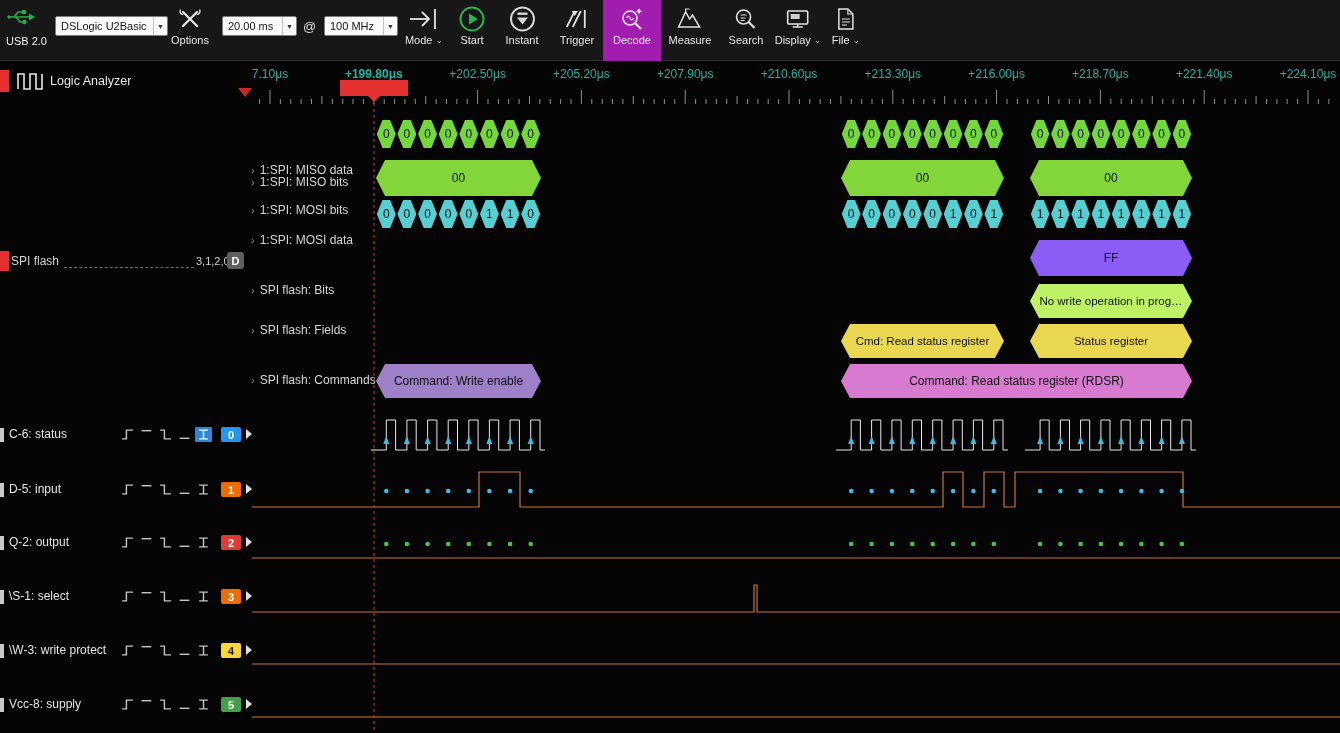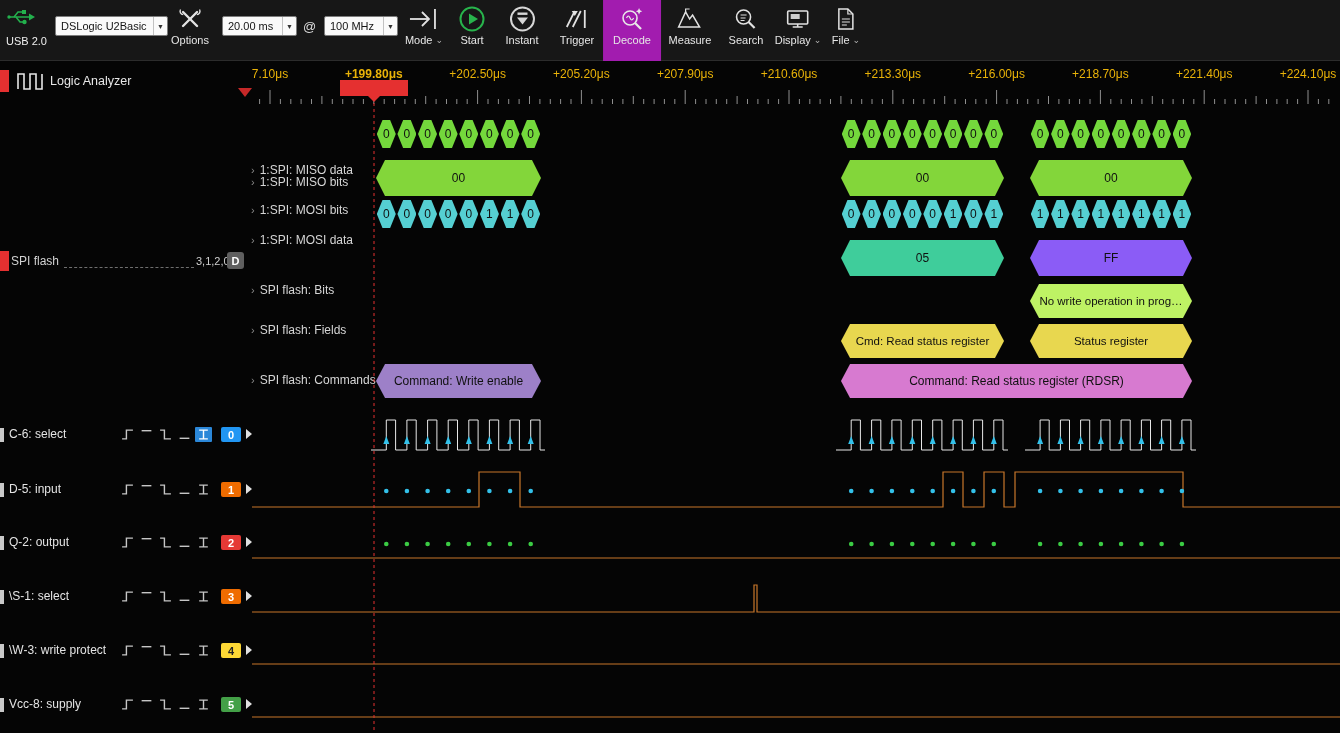--- a/index.html
+++ b/index.html
@@ -32,21 +32,21 @@
   .spi-badge{position:absolute;left:227px;top:1px;width:17px;height:17px;border-radius:3px;background:#5f5f5f;color:#fff;font-size:11px;font-weight:bold;display:flex;align-items:center;justify-content:center}
   .ch-row{position:absolute;left:0;width:252px;height:22px;z-index:3}
   .ch-bar{position:absolute;left:0;top:4px;width:4px;height:14px;background:#c9c9c9}
   .ch-label{position:absolute;left:9px;top:3px;font-size:12px;color:#e4e4e4;white-space:nowrap}
   .trigs{position:absolute;left:119px;top:3px;display:flex;gap:2px}
   .trig{width:17px;height:15px;display:flex;align-items:center;justify-content:center;color:#c6c6c6}
   .trig.active{background:#2b87d8;color:#fff;border-radius:1px}
   .ch-badge{position:absolute;left:221px;top:3px;width:20px;height:15px;border-radius:2px;font-size:11px;font-weight:bold;display:flex;align-items:center;justify-content:center}
   .ch-exp{position:absolute;left:246px;top:5px;width:0;height:0;border:5px solid transparent;border-left:6px solid #e0e0e0}
   
-  .ruler-label{position:absolute;top:67px;transform:translateX(-50%);font-size:12px;color:#eab308;white-space:nowrap;z-index:2}
+  .ruler-label{position:absolute;top:67px;transform:translateX(-50%);font-size:12px;color:#14b8a6;white-space:nowrap;z-index:2}
   .dec-label{position:absolute;left:251px;font-size:12px;color:#d6d6d6;white-space:nowrap;z-index:2}
   .dec-arrow{color:#8a8a8a;margin-right:5px;font-size:11px}
   .bubble{position:absolute;display:flex;align-items:center;justify-content:center;color:#101010;white-space:nowrap;overflow:hidden;z-index:3}
   #overlay{position:absolute;left:0;top:0;z-index:4;pointer-events:none}
   .trigger-flag{position:absolute;left:340px;top:80px;width:68px;height:16px;background:#e53030;z-index:6}
   .trigger-flag:after{content:"";position:absolute;left:50%;top:16px;transform:translateX(-50%);border:6px solid transparent;border-top:6px solid #e53030}
   .left-marker{position:absolute;left:238px;top:88px;width:0;height:0;border:7px solid transparent;border-top:9px solid #c62828;z-index:6}
 </style>
 </head>
 <body>
@@ -491,21 +491,20 @@
     <div class="bubble" style="left: 984.425px; top: 120px; width: 18.775px; height: 28px; background: rgb(116, 216, 60); font-size: 12px; clip-path: polygon(0px 50%, 5.6325px 0px, 13.1425px 0px, 100% 50%, 13.1425px 100%, 5.6325px 100%);">0</div>
     <div class="bubble" style="left: 841px; top: 160px; width: 163px; height: 36px; background: rgb(131, 214, 58); font-size: 12px; clip-path: polygon(0px 50%, 9px 0px, 154px 0px, 100% 50%, 154px 100%, 9px 100%);">00</div>
     <div class="bubble" style="left: 841.8px; top: 200px; width: 18.775px; height: 28px; background: rgb(85, 207, 210); font-size: 12px; clip-path: polygon(0px 50%, 5.6325px 0px, 13.1425px 0px, 100% 50%, 13.1425px 100%, 5.6325px 100%);">0</div>
     <div class="bubble" style="left: 862.175px; top: 200px; width: 18.775px; height: 28px; background: rgb(85, 207, 210); font-size: 12px; clip-path: polygon(0px 50%, 5.6325px 0px, 13.1425px 0px, 100% 50%, 13.1425px 100%, 5.6325px 100%);">0</div>
     <div class="bubble" style="left: 882.55px; top: 200px; width: 18.775px; height: 28px; background: rgb(85, 207, 210); font-size: 12px; clip-path: polygon(0px 50%, 5.6325px 0px, 13.1425px 0px, 100% 50%, 13.1425px 100%, 5.6325px 100%);">0</div>
     <div class="bubble" style="left: 902.925px; top: 200px; width: 18.775px; height: 28px; background: rgb(85, 207, 210); font-size: 12px; clip-path: polygon(0px 50%, 5.6325px 0px, 13.1425px 0px, 100% 50%, 13.1425px 100%, 5.6325px 100%);">0</div>
     <div class="bubble" style="left: 923.3px; top: 200px; width: 18.775px; height: 28px; background: rgb(85, 207, 210); font-size: 12px; clip-path: polygon(0px 50%, 5.6325px 0px, 13.1425px 0px, 100% 50%, 13.1425px 100%, 5.6325px 100%);">0</div>
     <div class="bubble" style="left: 943.675px; top: 200px; width: 18.775px; height: 28px; background: rgb(85, 207, 210); font-size: 12px; clip-path: polygon(0px 50%, 5.6325px 0px, 13.1425px 0px, 100% 50%, 13.1425px 100%, 5.6325px 100%);">1</div>
     <div class="bubble" style="left: 964.05px; top: 200px; width: 18.775px; height: 28px; background: rgb(85, 207, 210); font-size: 12px; clip-path: polygon(0px 50%, 5.6325px 0px, 13.1425px 0px, 100% 50%, 13.1425px 100%, 5.6325px 100%);">0</div>
     <div class="bubble" style="left: 984.425px; top: 200px; width: 18.775px; height: 28px; background: rgb(85, 207, 210); font-size: 12px; clip-path: polygon(0px 50%, 5.6325px 0px, 13.1425px 0px, 100% 50%, 13.1425px 100%, 5.6325px 100%);">1</div>
-    <div class="bubble" style="left: 841px; top: 240px; width: 163px; height: 36px; background: rgb(63, 205, 155); font-size: 12px; clip-path: polygon(0px 50%, 9px 0px, 154px 0px, 100% 50%, 154px 100%, 9px 100%);">05</div>
     <div class="bubble" style="left: 1030.8px; top: 120px; width: 18.65px; height: 28px; background: rgb(116, 216, 60); font-size: 12px; clip-path: polygon(0px 50%, 5.595px 0px, 13.055px 0px, 100% 50%, 13.055px 100%, 5.595px 100%);">0</div>
     <div class="bubble" style="left: 1051.05px; top: 120px; width: 18.65px; height: 28px; background: rgb(116, 216, 60); font-size: 12px; clip-path: polygon(0px 50%, 5.595px 0px, 13.055px 0px, 100% 50%, 13.055px 100%, 5.595px 100%);">0</div>
     <div class="bubble" style="left: 1071.3px; top: 120px; width: 18.65px; height: 28px; background: rgb(116, 216, 60); font-size: 12px; clip-path: polygon(0px 50%, 5.595px 0px, 13.055px 0px, 100% 50%, 13.055px 100%, 5.595px 100%);">0</div>
     <div class="bubble" style="left: 1091.55px; top: 120px; width: 18.65px; height: 28px; background: rgb(116, 216, 60); font-size: 12px; clip-path: polygon(0px 50%, 5.595px 0px, 13.055px 0px, 100% 50%, 13.055px 100%, 5.595px 100%);">0</div>
     <div class="bubble" style="left: 1111.8px; top: 120px; width: 18.65px; height: 28px; background: rgb(116, 216, 60); font-size: 12px; clip-path: polygon(0px 50%, 5.595px 0px, 13.055px 0px, 100% 50%, 13.055px 100%, 5.595px 100%);">0</div>
     <div class="bubble" style="left: 1132.05px; top: 120px; width: 18.65px; height: 28px; background: rgb(116, 216, 60); font-size: 12px; clip-path: polygon(0px 50%, 5.595px 0px, 13.055px 0px, 100% 50%, 13.055px 100%, 5.595px 100%);">0</div>
     <div class="bubble" style="left: 1152.3px; top: 120px; width: 18.65px; height: 28px; background: rgb(116, 216, 60); font-size: 12px; clip-path: polygon(0px 50%, 5.595px 0px, 13.055px 0px, 100% 50%, 13.055px 100%, 5.595px 100%);">0</div>
     <div class="bubble" style="left: 1172.55px; top: 120px; width: 18.65px; height: 28px; background: rgb(116, 216, 60); font-size: 12px; clip-path: polygon(0px 50%, 5.595px 0px, 13.055px 0px, 100% 50%, 13.055px 100%, 5.595px 100%);">0</div>
     <div class="bubble" style="left: 1030px; top: 160px; width: 162px; height: 36px; background: rgb(131, 214, 58); font-size: 12px; clip-path: polygon(0px 50%, 9px 0px, 153px 0px, 100% 50%, 153px 100%, 9px 100%);">00</div>
     <div class="bubble" style="left: 1030.8px; top: 200px; width: 18.65px; height: 28px; background: rgb(85, 207, 210); font-size: 12px; clip-path: polygon(0px 50%, 5.595px 0px, 13.055px 0px, 100% 50%, 13.055px 100%, 5.595px 100%);">1</div>
@@ -517,21 +516,21 @@
     <div class="bubble" style="left: 1152.3px; top: 200px; width: 18.65px; height: 28px; background: rgb(85, 207, 210); font-size: 12px; clip-path: polygon(0px 50%, 5.595px 0px, 13.055px 0px, 100% 50%, 13.055px 100%, 5.595px 100%);">1</div>
     <div class="bubble" style="left: 1172.55px; top: 200px; width: 18.65px; height: 28px; background: rgb(85, 207, 210); font-size: 12px; clip-path: polygon(0px 50%, 5.595px 0px, 13.055px 0px, 100% 50%, 13.055px 100%, 5.595px 100%);">1</div>
     <div class="bubble" style="left: 1030px; top: 240px; width: 162px; height: 36px; background: #8b5cf6; font-size: 12px; clip-path: polygon(0px 50%, 9px 0px, 153px 0px, 100% 50%, 153px 100%, 9px 100%);">FF</div>
     <div class="bubble" style="left: 1030px; top: 284px; width: 162px; height: 34px; background: #bef264; font-size: 11.5px; clip-path: polygon(0px 50%, 9px 0px, 153px 0px, 100% 50%, 153px 100%, 9px 100%);">No write operation in prog…</div>
     <div class="bubble" style="left: 841px; top: 324px; width: 163px; height: 34px; background: rgb(232, 215, 79); font-size: 11.5px; clip-path: polygon(0px 50%, 9px 0px, 154px 0px, 100% 50%, 154px 100%, 9px 100%);">Cmd: Read status register</div>
     <div class="bubble" style="left: 1030px; top: 324px; width: 162px; height: 34px; background: rgb(232, 215, 79); font-size: 11.5px; clip-path: polygon(0px 50%, 9px 0px, 153px 0px, 100% 50%, 153px 100%, 9px 100%);">Status register</div>
     <div class="bubble" style="left: 376px; top: 364px; width: 165px; height: 34px; background: rgb(157, 128, 200); font-size: 12px; clip-path: polygon(0px 50%, 9px 0px, 156px 0px, 100% 50%, 156px 100%, 9px 100%);">Command: Write enable</div>
     <div class="bubble" style="left: 841px; top: 364px; width: 351px; height: 34px; background: rgb(215, 122, 208); font-size: 12px; clip-path: polygon(0px 50%, 9px 0px, 342px 0px, 100% 50%, 342px 100%, 9px 100%);">Command: Read status register (RDSR)</div>
     <div class="ch-row" style="top: 424px;">
       <span class="ch-bar"></span>
-      <span class="ch-label">C-6: select</span>
+      <span class="ch-label">C-6: status</span>
       <span class="trigs">
         <span class="trig">
           <svg width="13" height="13" viewBox="0 0 12 12">
             <path d="M1 10 H5 V2 H11" fill="none" stroke="currentColor" stroke-width="1.3"></path>
           </svg>
         </span>
         <span class="trig">
           <svg width="13" height="13" viewBox="0 0 12 12">
             <path d="M1.5 2.5 H10.5" fill="none" stroke="currentColor" stroke-width="1.3"></path>
           </svg>

